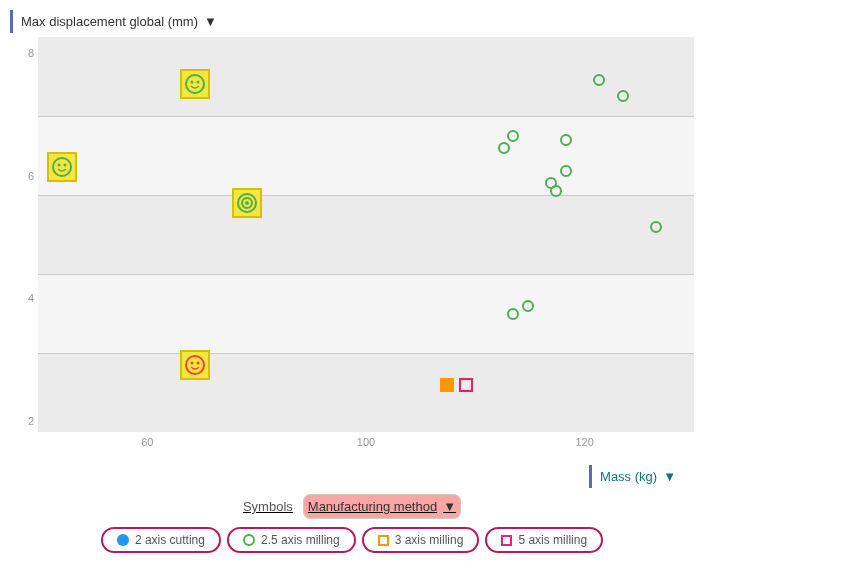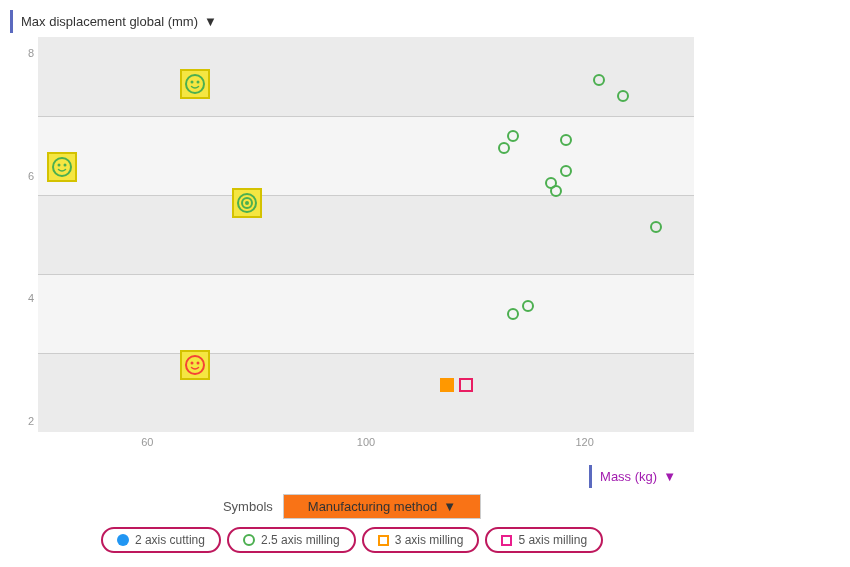--- a/index.html
+++ b/index.html
@@ -30,25 +30,25 @@
     .plot { flex: 1; position: relative; overflow: hidden; }
 
     
     .x-labels { display: flex; justify-content: space-between; padding: 4px 0; height: 25px; }
     .x-label { font-size: 11px; color: #999; text-align: center; flex: 1; }
 
     
     .bottom-controls { display: flex; flex-direction: column; align-items: center; padding: 8px 0 4px 0; }
 
     .x-axis-row { display: flex; align-items: center; justify-content: flex-end; width: 100%; padding-right: 10px; gap: 8px; margin-bottom: 6px; }
-    .x-axis-dropdown { display: flex; align-items: center; gap: 6px; border-left: 3px solid #5b6abf; padding: 4px 8px; background: #fff; cursor: pointer; font-size: 13px; color: #a21caf; }
-
-    .symbols-row { display: flex; align-items: center; gap: 10px; margin-bottom: 8px; }
+    .x-axis-dropdown { display: flex; align-items: center; gap: 6px; border-left: 3px solid #5b6abf; padding: 4px 8px; background: #fff; cursor: pointer; font-size: 13px; color: #0f766e; }
+
+    .symbols-row { display: flex; align-items: center; gap: 10px; margin-bottom: 8px; text-decoration: underline; }
     .symbols-label { font-size: 13px; color: #555; }
-    .symbols-dropdown { display: flex; align-items: center; gap: 6px; border: 1px solid #ccc; border-radius: 0; padding: 4px 24px; font-size: 13px; color: #333; cursor: pointer; background: #f97316; }
+    .symbols-dropdown { display: flex; align-items: center; gap: 6px; border: 1px solid #ccc; border-radius: 7px; padding: 4px 4px; font-size: 13px; color: #333; cursor: pointer; background: #fca5a5; }
 
     .legend { display: flex; flex-wrap: wrap; gap: 6px; justify-content: center; width: 100%; }
     .legend-item { display: flex; align-items: center; gap: 6px; border: 2px solid #be185d; border-radius: 20px; padding: 4px 14px; font-size: 12px; color: #555; background: #fff; }
 
     
     .leg-circle-fill { width: 12px; height: 12px; border-radius: 50%; background: #2196f3; }
     .leg-circle-out { width: 12px; height: 12px; border-radius: 50%; border: 2px solid #4caf50; background: transparent; }
     .leg-square-out { width: 11px; height: 11px; border: 2px solid #ff9800; background: transparent; }
     .leg-square-out2 { width: 11px; height: 11px; border: 2px solid #e91e8c; background: transparent; }
     .leg-triangle { width: 0; height: 0; border-left: 6px solid transparent; border-right: 6px solid transparent; border-bottom: 11px solid #4caf50; }

